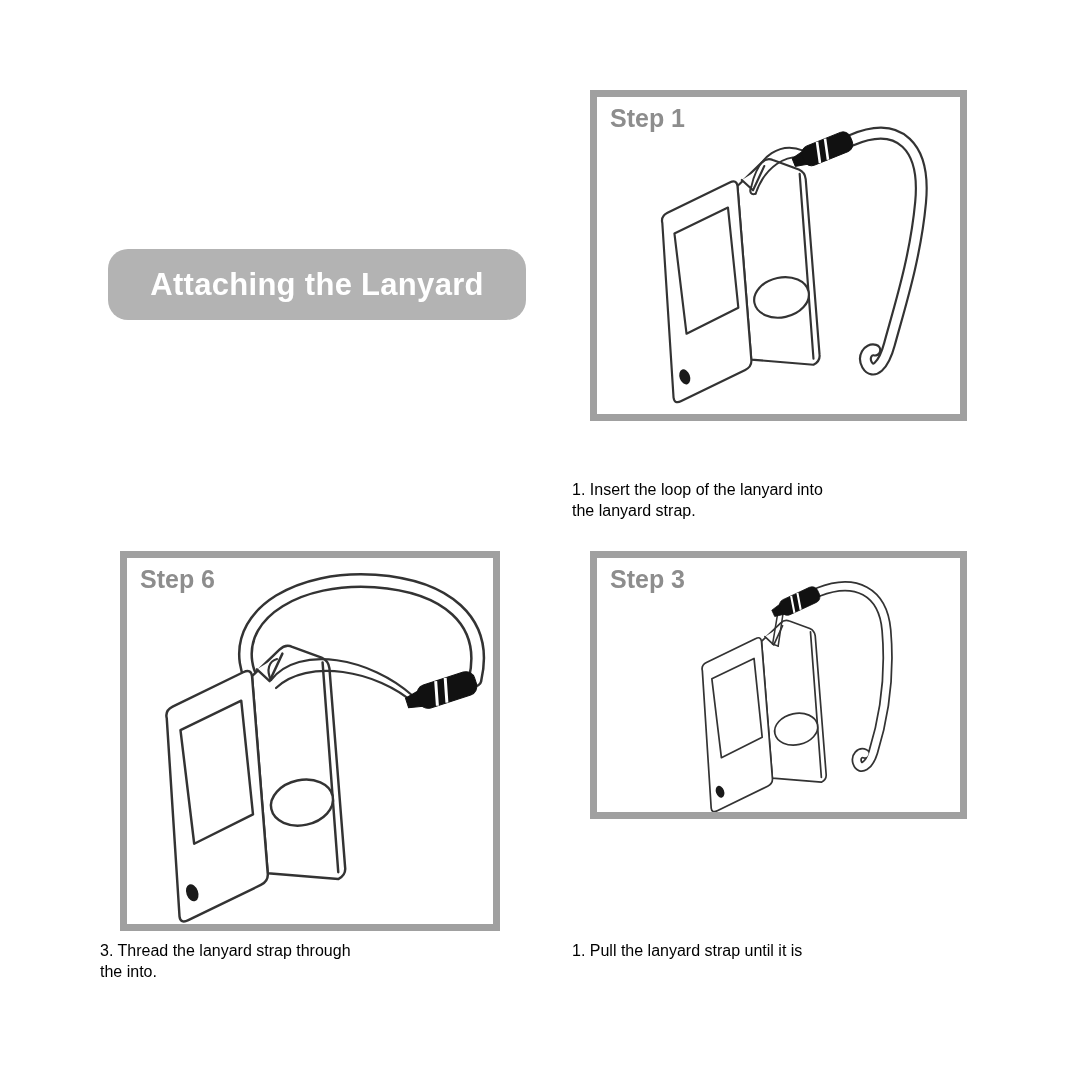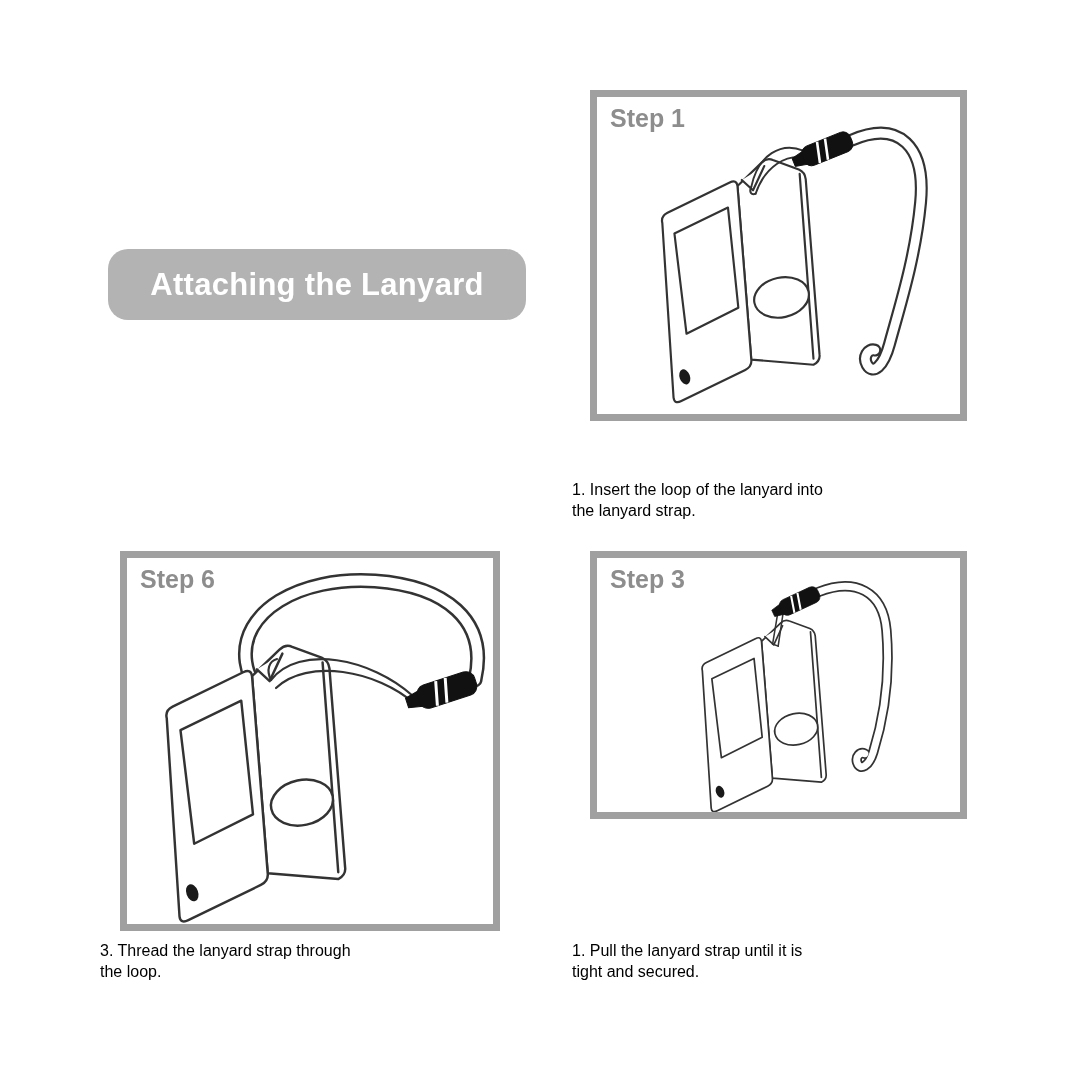--- a/index.html
+++ b/index.html
@@ -101,21 +101,21 @@
       </g>
       <g transform="translate(320,132) rotate(-18)">
         <polygon class="connector-body" points="-42,-5 -28,-8 -28,8 -42,5"></polygon>
         <rect class="connector-body" x="-30" y="-12" width="60" height="24" rx="9"></rect>
         <path class="connector-stripe" d="M-8,-12 L-14,12 M2,-12 L-4,12"></path>
       </g>
     </svg>
   </div>
   <div class="caption" id="caption-2">
     <div>3. Thread the lanyard strap through</div>
-    <div>the loop.</div>
+    <div>the into.</div>
   </div>
 
   <div class="panel" id="panel-3">
     <div class="step-label">Step 3</div>
     <svg viewBox="0 0 363 366" role="img">
       <g>
         <path class="strap-outline" d="M239,49 C292,28 332,48 337,104 C342,162 336,222 318,280 C312,300 299,307 295,295 C292,286 299,279 306,282"></path>
         <path class="strap-fill" d="M239,49 C292,28 332,48 337,104 C342,162 336,222 318,280 C312,300 299,307 295,295 C292,286 299,279 306,282"></path>
       </g>
       <g transform="translate(60,80) scale(0.98)">
@@ -134,16 +134,15 @@
       </g>
       <g transform="translate(212,62) rotate(-25)">
         <polygon class="connector-body" points="-42,-5 -28,-8 -28,8 -42,5"></polygon>
         <rect class="connector-body" x="-30" y="-12" width="60" height="24" rx="9"></rect>
         <path class="connector-stripe" d="M-8,-12 L-14,12 M2,-12 L-4,12"></path>
       </g>
     </svg>
   </div>
   <div class="caption" id="caption-3">
     <div>1. Pull the lanyard strap until it is</div>
-    <div>tight and secured.</div>
   </div>
 
 </div>
 
 </body></html>

